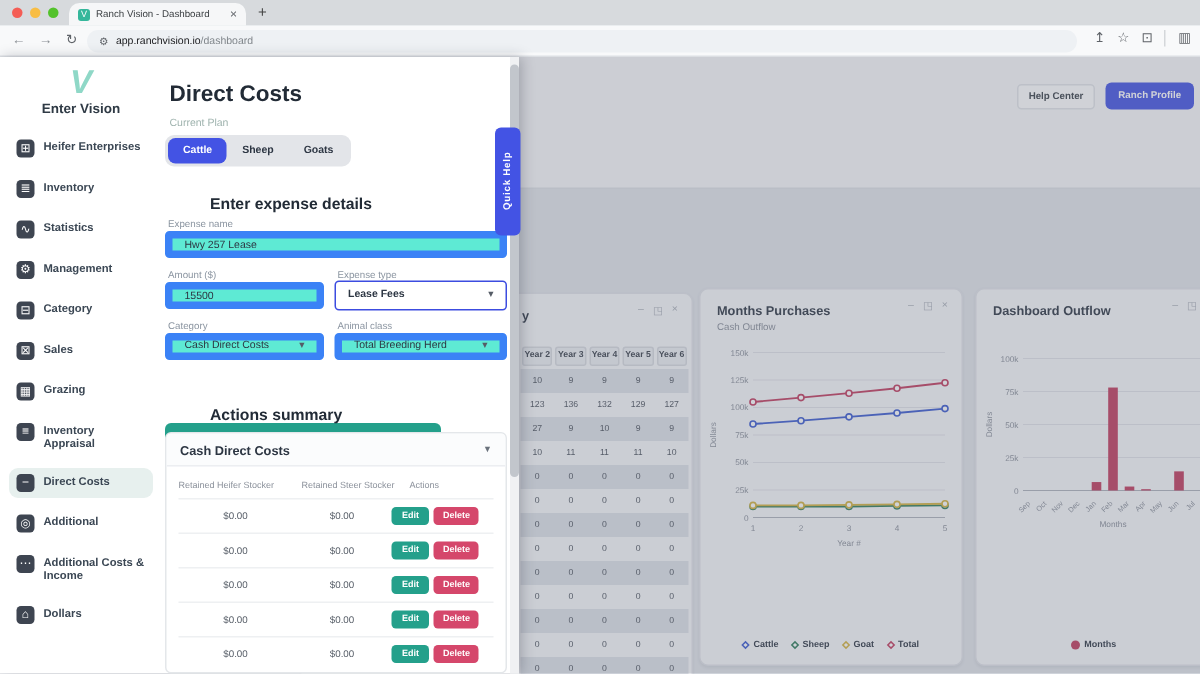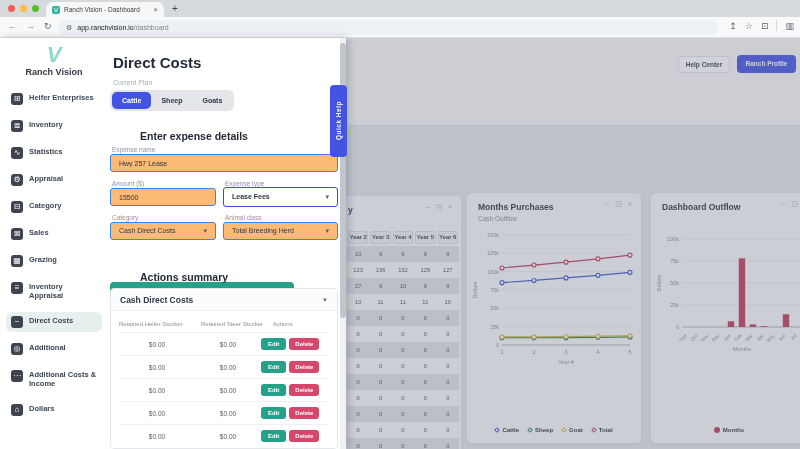--- a/index.html
+++ b/index.html
@@ -86,21 +86,21 @@
   
   .content { position:absolute; left:108px; top:0; width:232px; height:411px; }
   .pg-title { position:absolute; left:5px; top:16px; font-size:15px; font-weight:bold; color:#222b36; }
   .plan-label { position:absolute; left:5px; top:41px; font-size:7px; color:#9fb3ae; }
   .plan-tabs { position:absolute; left:2px; top:52px; background:#e3e5e9; border-radius:6px; padding:2px; display:flex; }
   .plan-tab { border:none; background:transparent; font-size:7px; font-weight:bold; color:#2d3643; padding:5px 10px;
     border-radius:5px; }
   .plan-tab.sel { background:#4353e4; color:#fff; }
   .sec-head { position:absolute; left:3px; font-size:10.5px; font-weight:bold; color:#222b36;padding-left:29px; }
   .fld-label { position:absolute; font-size:6.5px; color:#8b95a1; }
-  .fld { position:absolute; background:#fdba74; border:1px solid #3b82f6; border-radius:3px; font-size:7px; color:#2d3643;
+  .fld { position:absolute; background:#5eead4; border:5px solid #3b82f6; border-radius:3px; font-size:7px; color:#2d3643;
     padding:0 8px; height:18px; line-height:16px; width:100%; }
   input.fld { font-family:inherit; }
   .sel { display:flex; align-items:center; justify-content:space-between; }
   .sel .chev { color:#555c66; font-size:7px; }
   .sel.focused { border:1.5px solid #3c4ce0; background:#fff; }
   .btn-add { position:absolute; left:2px; top:207px; width:184px; height:18px; background:#24a08b; border:none;
     border-radius:4px; color:#fff; font-size:8px; font-weight:bold;margin-top:37px; }
   .group { position:absolute; left:2px; top:250px; width:228px; height:161px; border:1px solid #e4e7ea; border-radius:4px;
     background:#fff; overflow:hidden; }
   .group-head { height:22px; background:#fbfcfd; border-bottom:1px solid #eceef1; display:flex; align-items:center;
@@ -385,37 +385,37 @@
       </span>
     </div>
   </div>
 
   <div class="dim"></div>
 
   <div class="panel">
 
     <div class="sidebar">
       <div class="logo">V</div>
-      <div class="brand">Ranch Vision</div>
+      <div class="brand">Enter Vision</div>
       <div class="nav">
           <div class="nav-item">
             <span class="nav-ico">⊞</span>
             <span class="nav-lbl">Heifer Enterprises</span>
           </div>
           <div class="nav-item">
             <span class="nav-ico">≣</span>
             <span class="nav-lbl">Inventory</span>
           </div>
           <div class="nav-item">
             <span class="nav-ico">∿</span>
             <span class="nav-lbl">Statistics</span>
           </div>
           <div class="nav-item">
             <span class="nav-ico">⚙</span>
-            <span class="nav-lbl">Appraisal</span>
+            <span class="nav-lbl">Management</span>
           </div>
           <div class="nav-item">
             <span class="nav-ico">⊟</span>
             <span class="nav-lbl">Category</span>
           </div>
           <div class="nav-item">
             <span class="nav-ico">⊠</span>
             <span class="nav-lbl">Sales</span>
           </div>
           <div class="nav-item">

